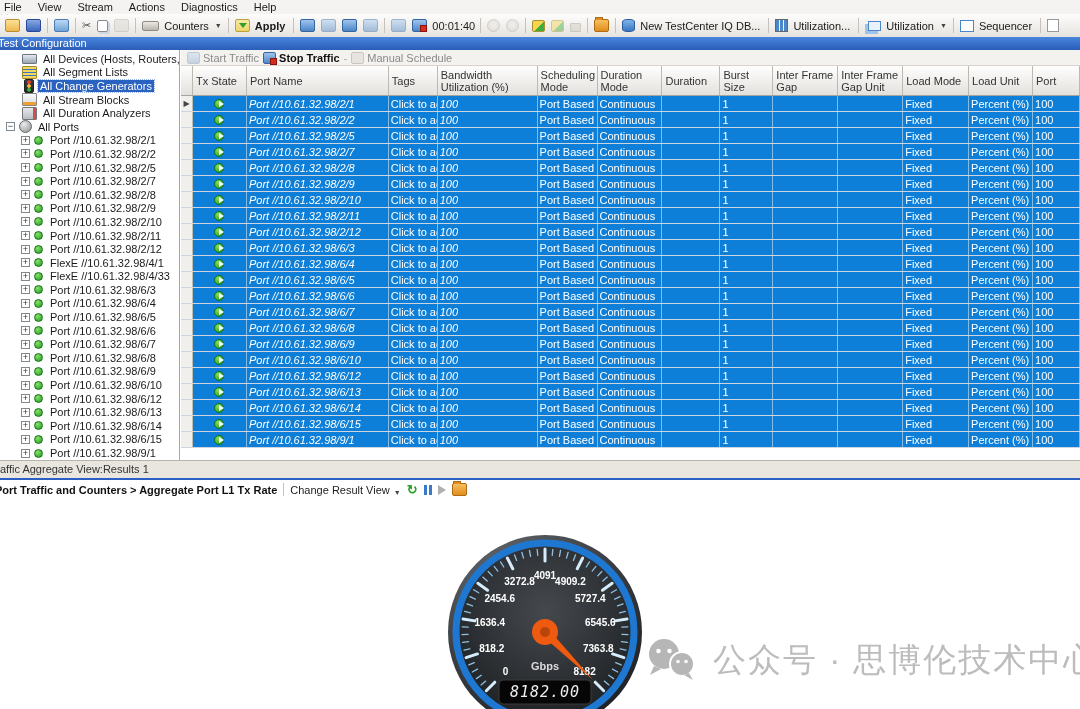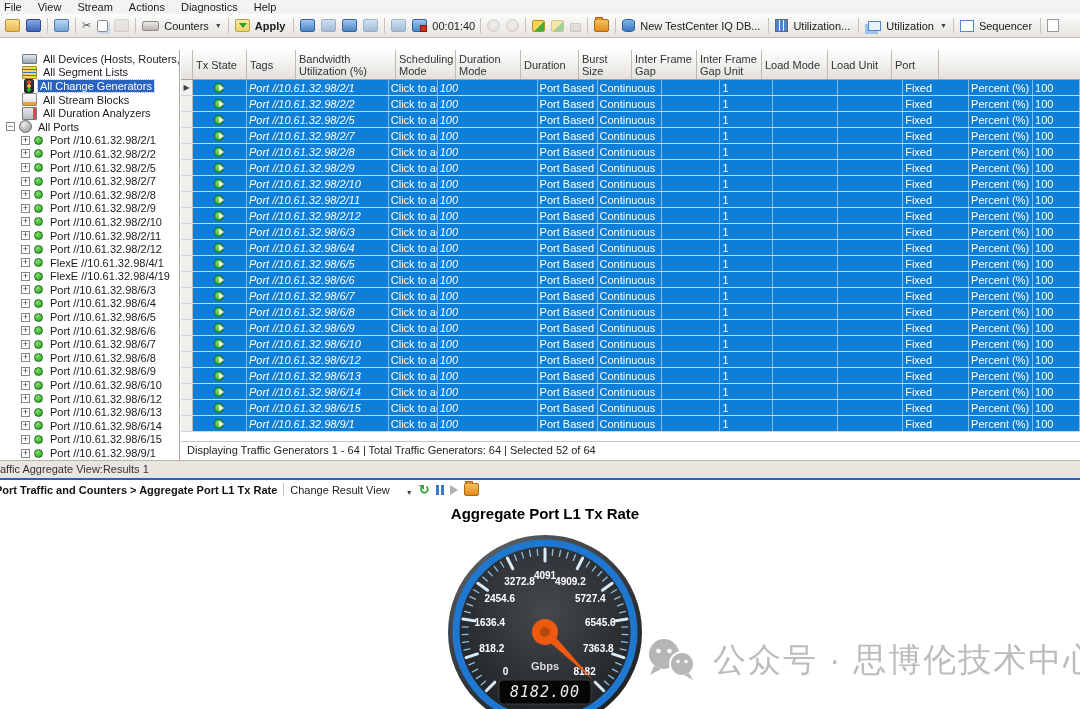--- a/index.html
+++ b/index.html
@@ -113,21 +113,21 @@
 
   
   .pane-title{position:absolute;top:460px;left:0;right:0;height:17px;background:#e9e6df;
               border-top:1px solid #b8b4ac;line-height:17px;padding-left:2px;text-indent:-12px;
               font-size:11px;color:#333;}
   .results-toolbar{position:absolute;top:478px;left:0;right:0;height:19px;background:#fff;
                    border-top:2px solid #2a5fc4;display:flex;align-items:center;gap:6px;
                    font-size:11px;padding-left:2px;}
   .crumb{font-weight:bold;color:#111;text-indent:-7px;white-space:nowrap;}
   .vsep{width:1px;height:13px;background:#c8c4bd;}
-  .chview{display:flex;align-items:flex-end;gap:15px;color:#222;}
+  .chview{display:flex;align-items:flex-end;gap:3px;color:#222;}
   .ic-refresh{color:#2ca02c;font-weight:bold;font-size:13px;line-height:12px;}
   .ic-pause{width:8px;height:10px;border-left:3px solid #3a78c8;border-right:3px solid #3a78c8;box-sizing:border-box;}
   .ic-play{width:0;height:0;border-top:5px solid transparent;border-bottom:5px solid transparent;border-left:8px solid #b0b0b0;}
 
   
   .gauge-section{position:absolute;top:499px;left:0;right:0;bottom:0;background:#fff;overflow:hidden;}
   .gauge-title{position:absolute;left:345px;top:6px;width:400px;text-align:center;
                font-size:15px;font-weight:bold;color:#000;}
   #gauge{position:absolute;left:445px;top:33px;width:200px;height:200px;}
   .glab{font:bold 10px "Liberation Sans",sans-serif;fill:#fff;}
@@ -246,20 +246,21 @@
         <span class="ic-seq"></span>
         <span class="tlabel">Sequencer</span>
       </span>
     <span class="tsep"></span>
     <span class="tbtn">
         <span class="ic-rep"></span>
       </span>
 
   </div>
 
+  <div class="titlebar">Test Configuration</div>
 
   <div class="main">
     <div class="sidebar">
         <div id="tree">
           <div class="titem">
             <span class="ti ti-devices"></span>
             <span class="tlabel">All Devices (Hosts, Routers, ...)</span>
           </div>
           <div class="titem">
             <span class="ti ti-seg"></span>
@@ -328,21 +329,21 @@
             <span class="tlabel">Port //10.61.32.98/2/12</span>
           </div>
           <div class="titem child">
             <span class="ebox">+</span>
             <span class="pdot"></span>
             <span class="tlabel">FlexE //10.61.32.98/4/1</span>
           </div>
           <div class="titem child">
             <span class="ebox">+</span>
             <span class="pdot"></span>
-            <span class="tlabel">FlexE //10.61.32.98/4/19</span>
+            <span class="tlabel">FlexE //10.61.32.98/4/33</span>
           </div>
           <div class="titem child">
             <span class="ebox">+</span>
             <span class="pdot"></span>
             <span class="tlabel">Port //10.61.32.98/6/3</span>
           </div>
           <div class="titem child">
             <span class="ebox">+</span>
             <span class="pdot"></span>
             <span class="tlabel">Port //10.61.32.98/6/4</span>
@@ -399,23 +400,39 @@
           </div>
           <div class="titem child">
             <span class="ebox">+</span>
             <span class="pdot"></span>
             <span class="tlabel">Port //10.61.32.98/9/1</span>
           </div>
         </div>
       </div>
 
     <div class="content">
+      <div class="traffic-toolbar">
+        <span class="ttl">
+            <span class="ic-sm ic-startT"></span>
+            <span>Start Traffic</span>
+          </span>
+        <span class="ttl active">
+            <span class="ic-sm ic-stopT"></span>
+            <span>Stop Traffic</span>
+          </span>
+        <span class="tdash">-</span>
+        <span class="ttl">
+            <span class="ic-sm ic-manualT"></span>
+            <span>Manual Schedule</span>
+          </span>
+      </div>
       <div class="grid-header" id="grid-header">
           <div class="hcell" style="width: 12px;"></div>
           <div class="hcell" style="width: 54px;">Tx State</div>
+          <div class="hcell" style="width: 142px;">Port Name</div>
           <div class="hcell" style="width: 49px;">Tags</div>
           <div class="hcell" style="width: 100px;">Bandwidth Utilization (%)</div>
           <div class="hcell" style="width: 60px;">Scheduling Mode</div>
           <div class="hcell" style="width: 65px;">Duration Mode</div>
           <div class="hcell" style="width: 58px;">Duration</div>
           <div class="hcell" style="width: 53px;">Burst Size</div>
           <div class="hcell" style="width: 65px;">Inter Frame Gap</div>
           <div class="hcell" style="width: 65px;">Inter Frame Gap Unit</div>
           <div class="hcell" style="width: 66px;">Load Mode</div>
           <div class="hcell" style="width: 64px;">Load Unit</div>
@@ -812,41 +829,39 @@
             <div class="cell " style="width: 65px;">Continuous</div>
             <div class="cell " style="width: 58px;"></div>
             <div class="cell " style="width: 53px;">1</div>
             <div class="cell " style="width: 65px;"></div>
             <div class="cell " style="width: 65px;"></div>
             <div class="cell " style="width: 66px;">Fixed</div>
             <div class="cell " style="width: 64px;">Percent (%)</div>
             <div class="cell " style="width: 47px;">100</div>
           </div>
         </div>
-      <div class="grid-status">Displaying Traffic Generators 1 - 64   |   Total Traffic Generators: 64   |   Selected 52 of 64</div>
     </div>
   </div>
 
   <div class="pane-title">Traffic Aggregate View:Results 1</div>
 
   <div class="results-toolbar">
     <span class="crumb">Port Traffic and Counters &gt; Aggregate Port L1 Tx Rate</span>
     <span class="vsep"></span>
     <span class="chview">
         <span>Change Result View</span>
         <span class="caret">▼</span>
       </span>
     <span class="ic-refresh">↻</span>
     <span class="ic-pause"></span>
     <span class="ic-play"></span>
     <span class="ic ic-folder-o"></span>
   </div>
 
   <div class="gauge-section">
-    <div class="gauge-title">Aggregate Port L1 Tx Rate</div>
     <div id="gauge"><svg width="200" height="200" viewBox="-100 -100 200 200">
       <defs>
         <radialGradient id="bez" cx="35%" cy="25%" r="90%">
           <stop offset="0%" stop-color="#6a7076"></stop>
               <stop offset="100%" stop-color="#14161a"></stop>
         </radialGradient>
         <radialGradient id="face" cx="50%" cy="38%" r="80%">
           <stop offset="0%" stop-color="#45494e"></stop>
               <stop offset="70%" stop-color="#232629"></stop>
           <stop offset="100%" stop-color="#17191c"></stop>

